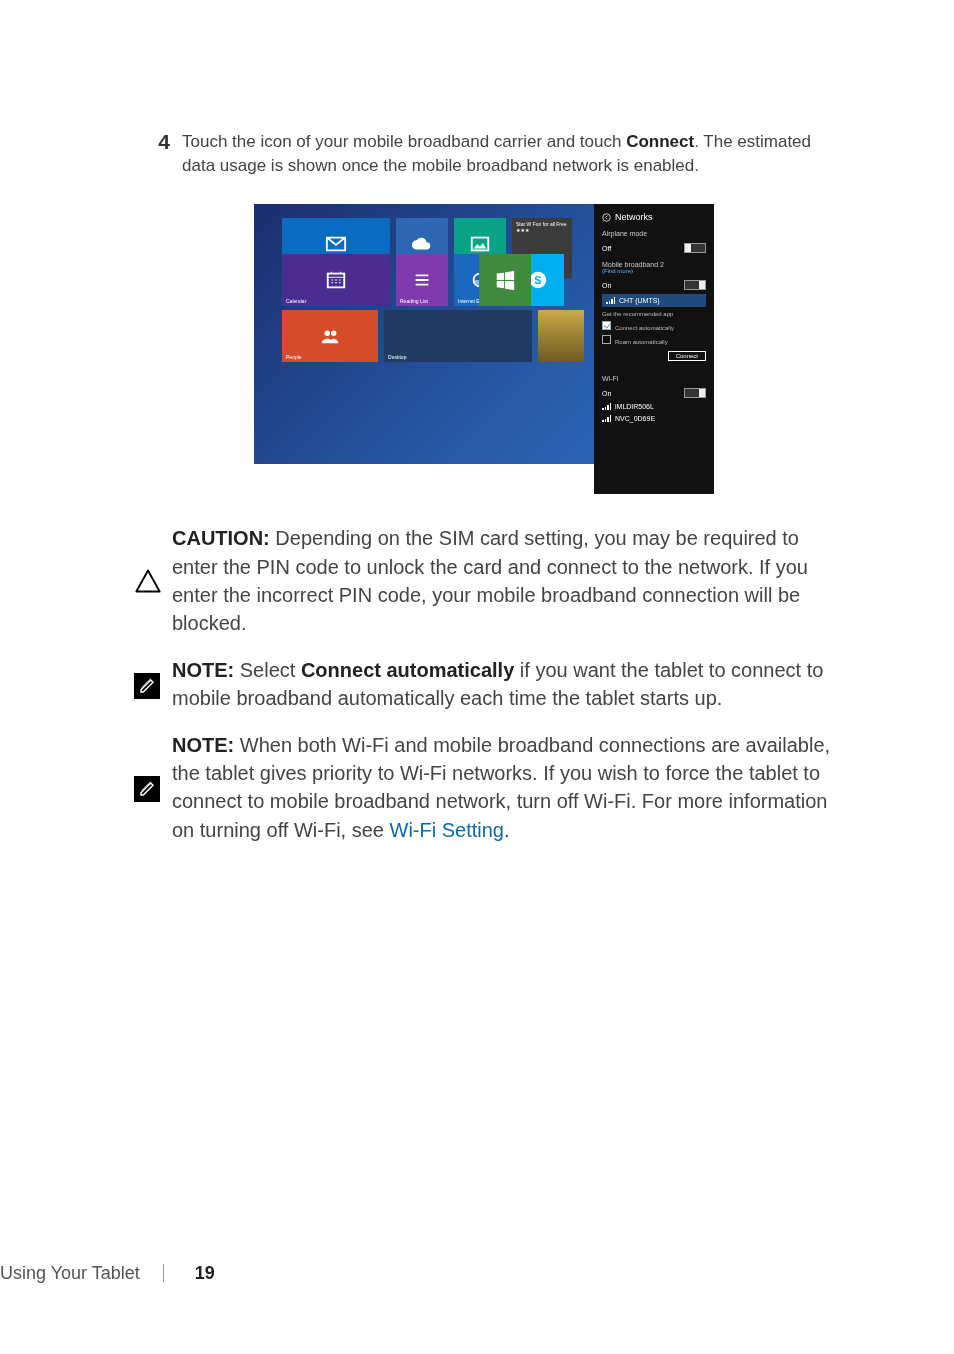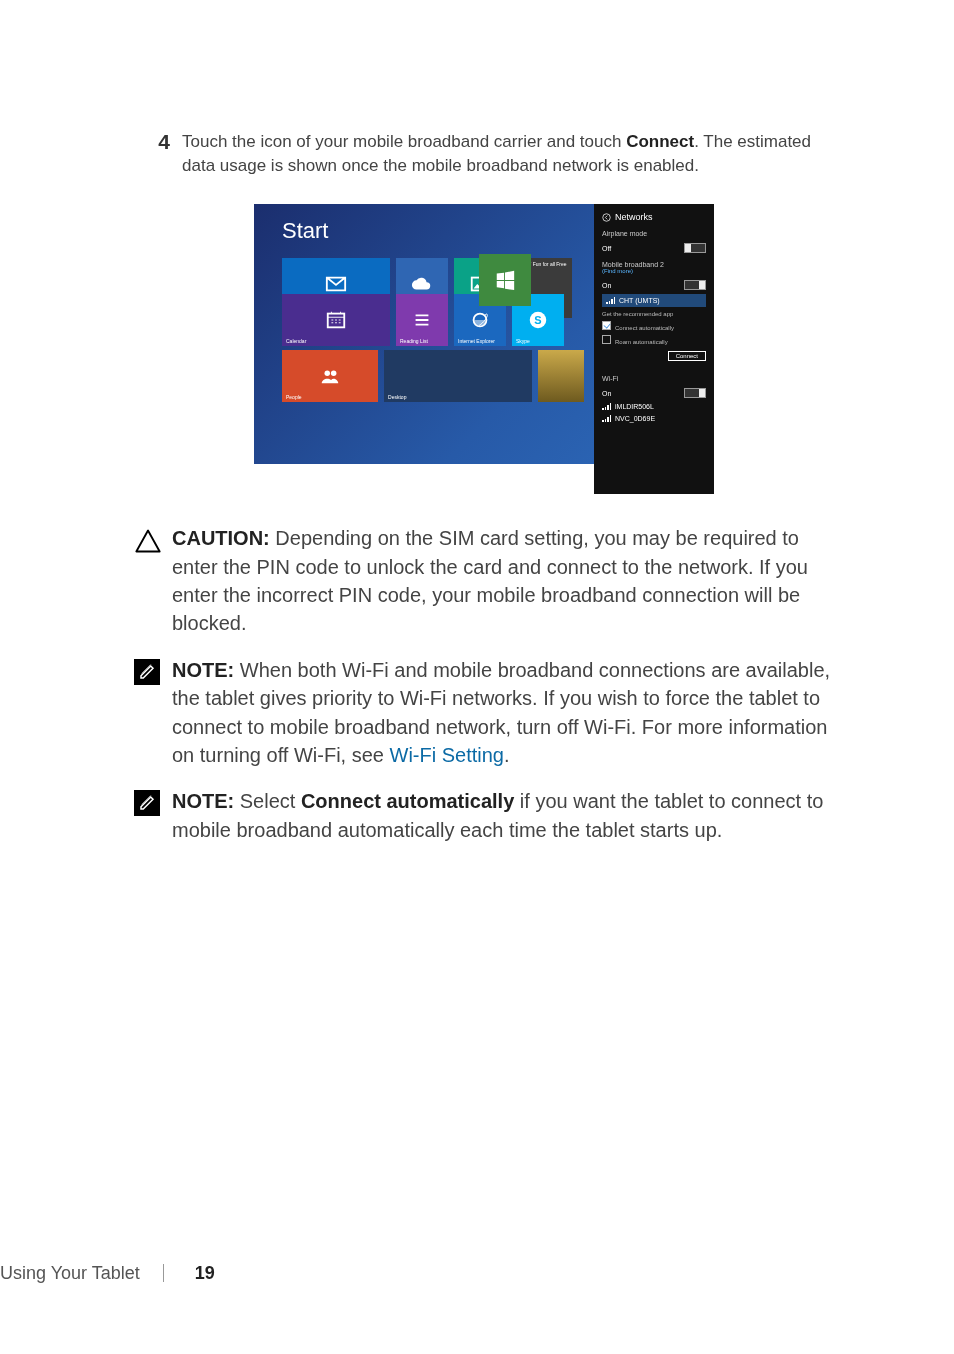--- a/index.html
+++ b/index.html
@@ -95,21 +95,21 @@
   .sigbars { width:9px; height:7px; display:inline-block; position:relative;}
   .sigbars i{position:absolute;bottom:0;width:1.5px;background:#fff;}
   .sigbars i:nth-child(1){left:0;height:2px;}
   .sigbars i:nth-child(2){left:2.5px;height:3.5px;}
   .sigbars i:nth-child(3){left:5px;height:5px;}
   .sigbars i:nth-child(4){left:7.5px;height:7px;}
 
   .bottom-strip { position:absolute; left:0; right:120px; bottom:0; height:30px; background:#fff;}
 
   
-  .notice { display:flex; align-items:flex-start; margin-top:18px; }
+  .notice { display:flex; align-items:center; margin-top:18px; }
   .notice-icon { width:38px; flex:0 0 38px; padding-top:3px; }
   .notice-icon.caution svg{ width:28px; height:28px; }
   .notice-icon.note { display:flex; }
   .notice-icon.note .box{ width:26px; height:26px; background:#000; display:flex; align-items:center; justify-content:center; }
   .notice-icon.note svg{ width:18px; height:18px; }
   .notice-text { flex:1; font-size:20px; line-height:1.42; color:#444; }
   .notice-text b{ font-weight:700; color:#222;}
   .link { color:#0b6aa5; }
 
   .footer {
@@ -127,21 +127,20 @@
   <div class="step-row">
     <div class="step-num">4</div>
     <div class="step-text">
       <span>Touch the icon of your mobile broadband carrier and touch </span><b>Connect</b><span>. The estimated data usage is shown once the mobile broadband network is enabled.</span>
     </div>
   </div>
 
   <div class="figure-wrap">
     <div class="figure">
       <div class="start-area">
-        <div class="start-title">Start</div>
 
         <div class="row1">
           <div class="tile wide tile-mail">
             <svg viewBox="0 0 24 24">
                 <path fill="#fff" d="M2 5h20v14H2z" opacity="0"></path>
                 <path fill="none" stroke="#fff" stroke-width="2" d="M2 5h20v14H2zM2 5l10 8 10-8"></path>
               </svg>
             <span class="lbl">Mail</span>
           </div>
           <div class="tile sq tile-skydrive">
@@ -307,35 +306,35 @@
   <div class="notice">
     <div class="notice-icon note">
       <div class="box">
           <svg viewBox="0 0 24 24">
             <path d="M4 17L17 4l3 3L7 20H4v-3z" fill="none" stroke="#fff" stroke-width="2"></path>
             <path d="M5 14l12-12" stroke="#fff" stroke-width="1"></path>
           </svg>
         </div>
     </div>
     <div class="notice-text">
-      <b>NOTE:</b><span> When both Wi-Fi and mobile broadband connections are available, the tablet gives priority to Wi-Fi networks. If you wish to force the tablet to connect to mobile broadband network, turn off Wi-Fi. For more information on turning off Wi-Fi, see </span><span class="link">Wi-Fi Setting</span><span>.</span>
+      <b>NOTE:</b><span> Select </span><b>Connect automatically</b><span> if you want the tablet to connect to mobile broadband automatically each time the tablet starts up.</span>
     </div>
   </div>
 
   <div class="notice">
     <div class="notice-icon note">
       <div class="box">
           <svg viewBox="0 0 24 24">
             <path d="M4 17L17 4l3 3L7 20H4v-3z" fill="none" stroke="#fff" stroke-width="2"></path>
             <path d="M5 14l12-12" stroke="#fff" stroke-width="1"></path>
           </svg>
         </div>
     </div>
     <div class="notice-text">
-      <b>NOTE:</b><span> Select </span><b>Connect automatically</b><span> if you want the tablet to connect to mobile broadband automatically each time the tablet starts up.</span>
+      <b>NOTE:</b><span> When both Wi-Fi and mobile broadband connections are available, the tablet gives priority to Wi-Fi networks. If you wish to force the tablet to connect to mobile broadband network, turn off Wi-Fi. For more information on turning off Wi-Fi, see </span><span class="link">Wi-Fi Setting</span><span>.</span>
     </div>
   </div>
 
 </div>
 
 <div class="footer">
   <span>Using Your Tablet</span>
   <span class="sep"></span>
   <b>19</b>
 </div>

